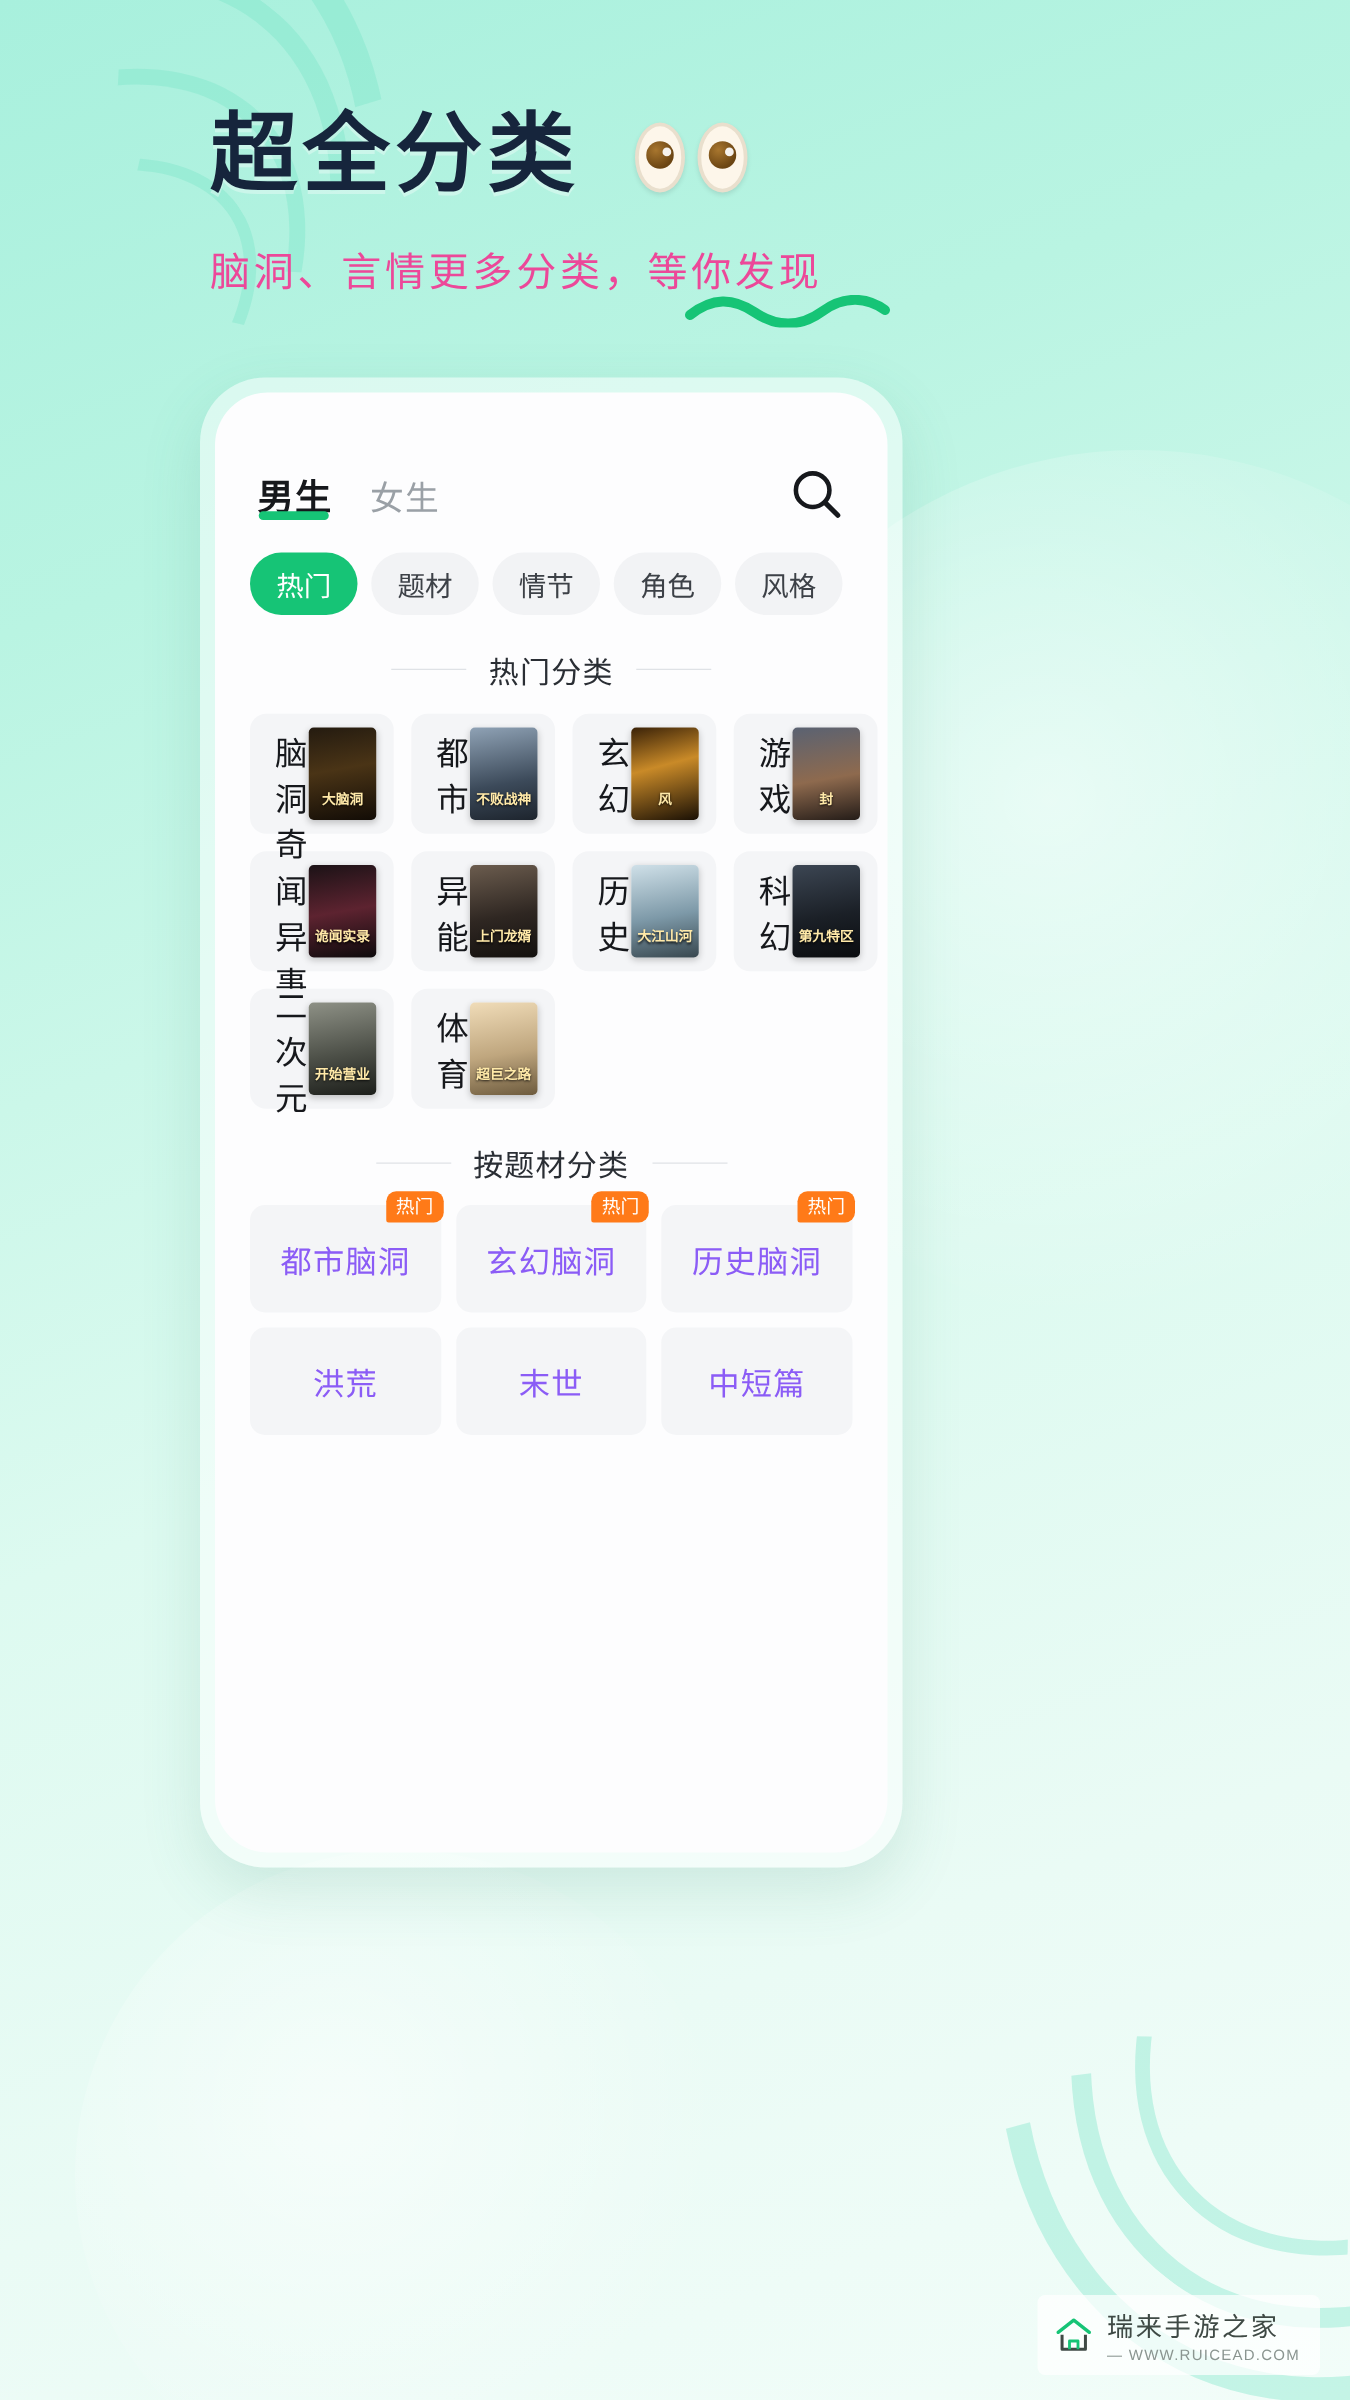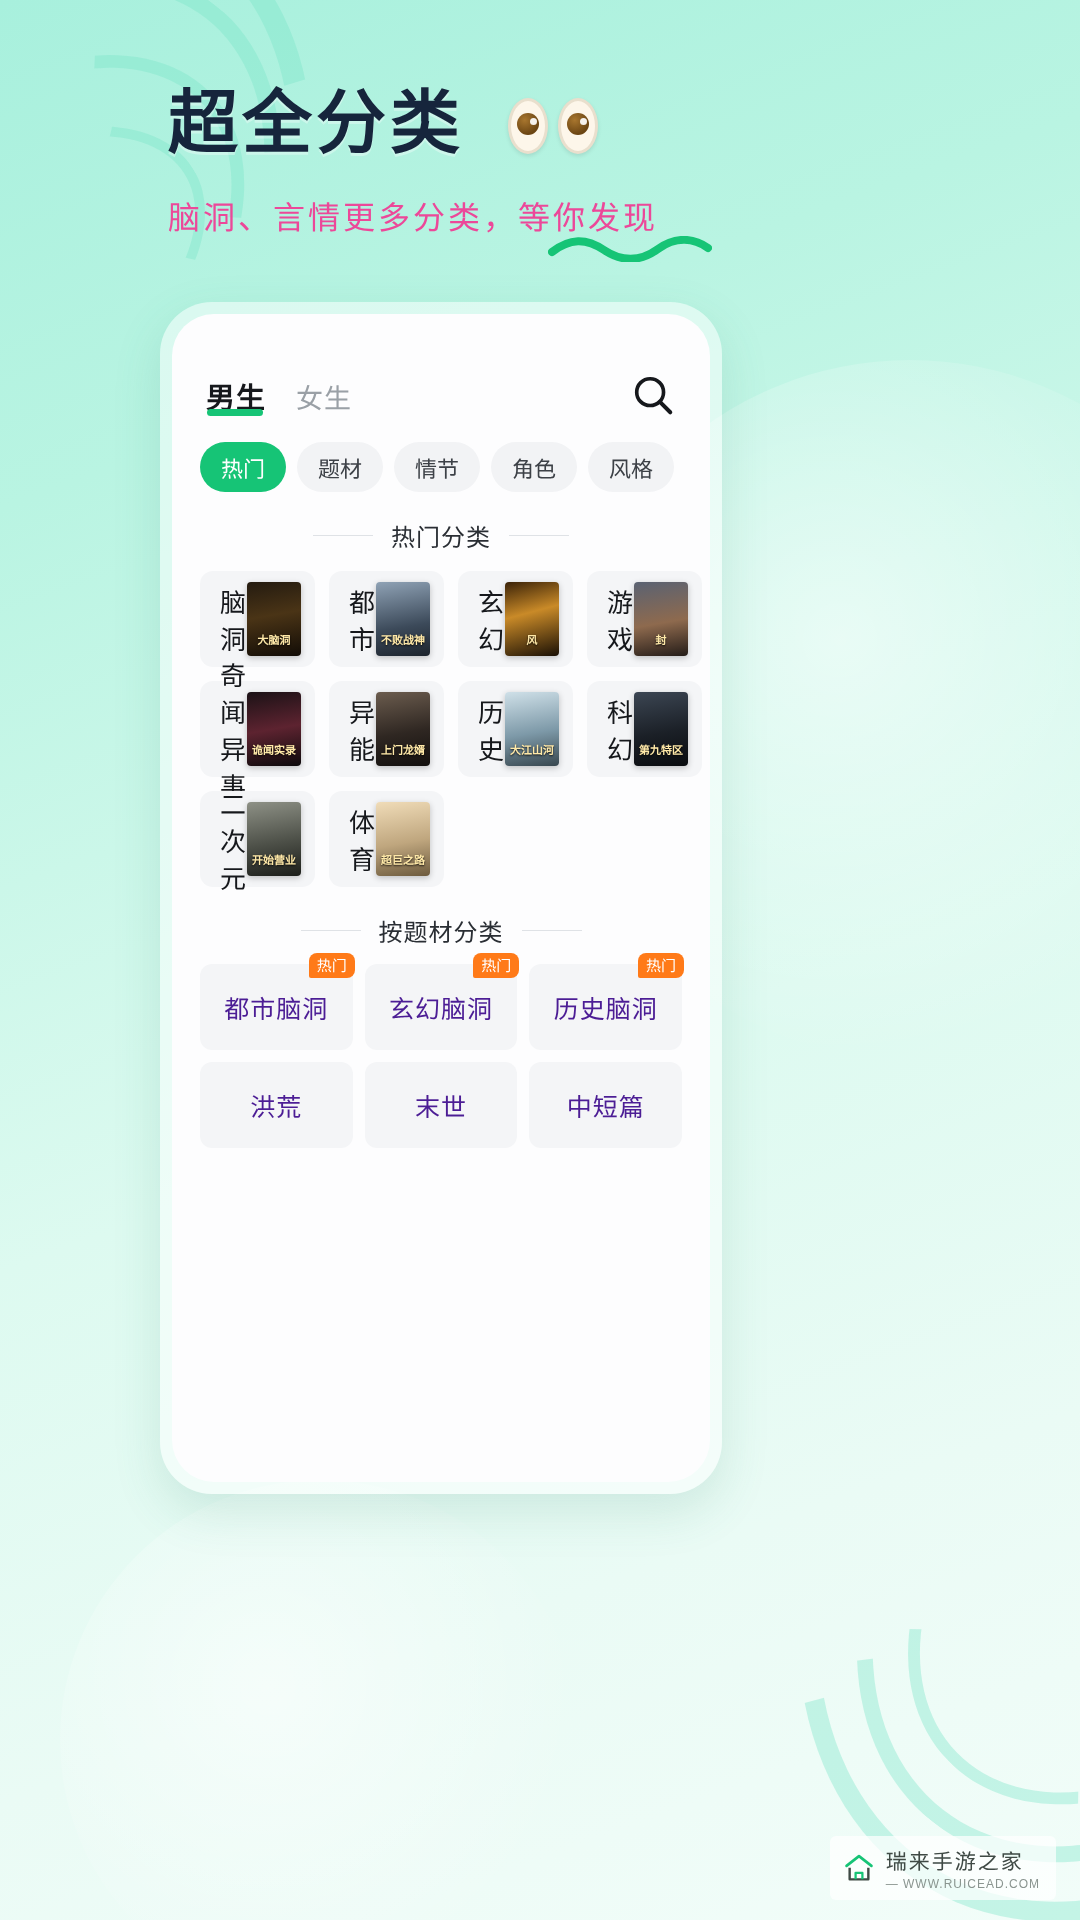--- a/index.html
+++ b/index.html
@@ -163,21 +163,21 @@
   
   .tag-grid {
     display: grid; grid-template-columns: repeat(3, 1fr);
     gap: 12px; padding: 16px 28px 0 28px;
   }
   .tag-card {
     height: 86px; border-radius: 12px; background: #f4f5f7;
     display: flex; align-items: center; justify-content: center;
     position: relative; cursor: pointer;
   }
-  .tag-card .tname { font-size: 25px; color: #4c1d95; font-weight: 500; letter-spacing: 1px; }
+  .tag-card .tname { font-size: 25px; color: #8b5cf6; font-weight: 500; letter-spacing: 1px; }
   .hot-badge {
     position: absolute; right: -2px; top: -11px;
     background: #ff7a18; color: #fff;
     font-size: 15px; line-height: 1;
     padding: 5px 8px; border-radius: 8px 8px 8px 2px;
     font-weight: 500;
   }
 
   
   .watermark {

